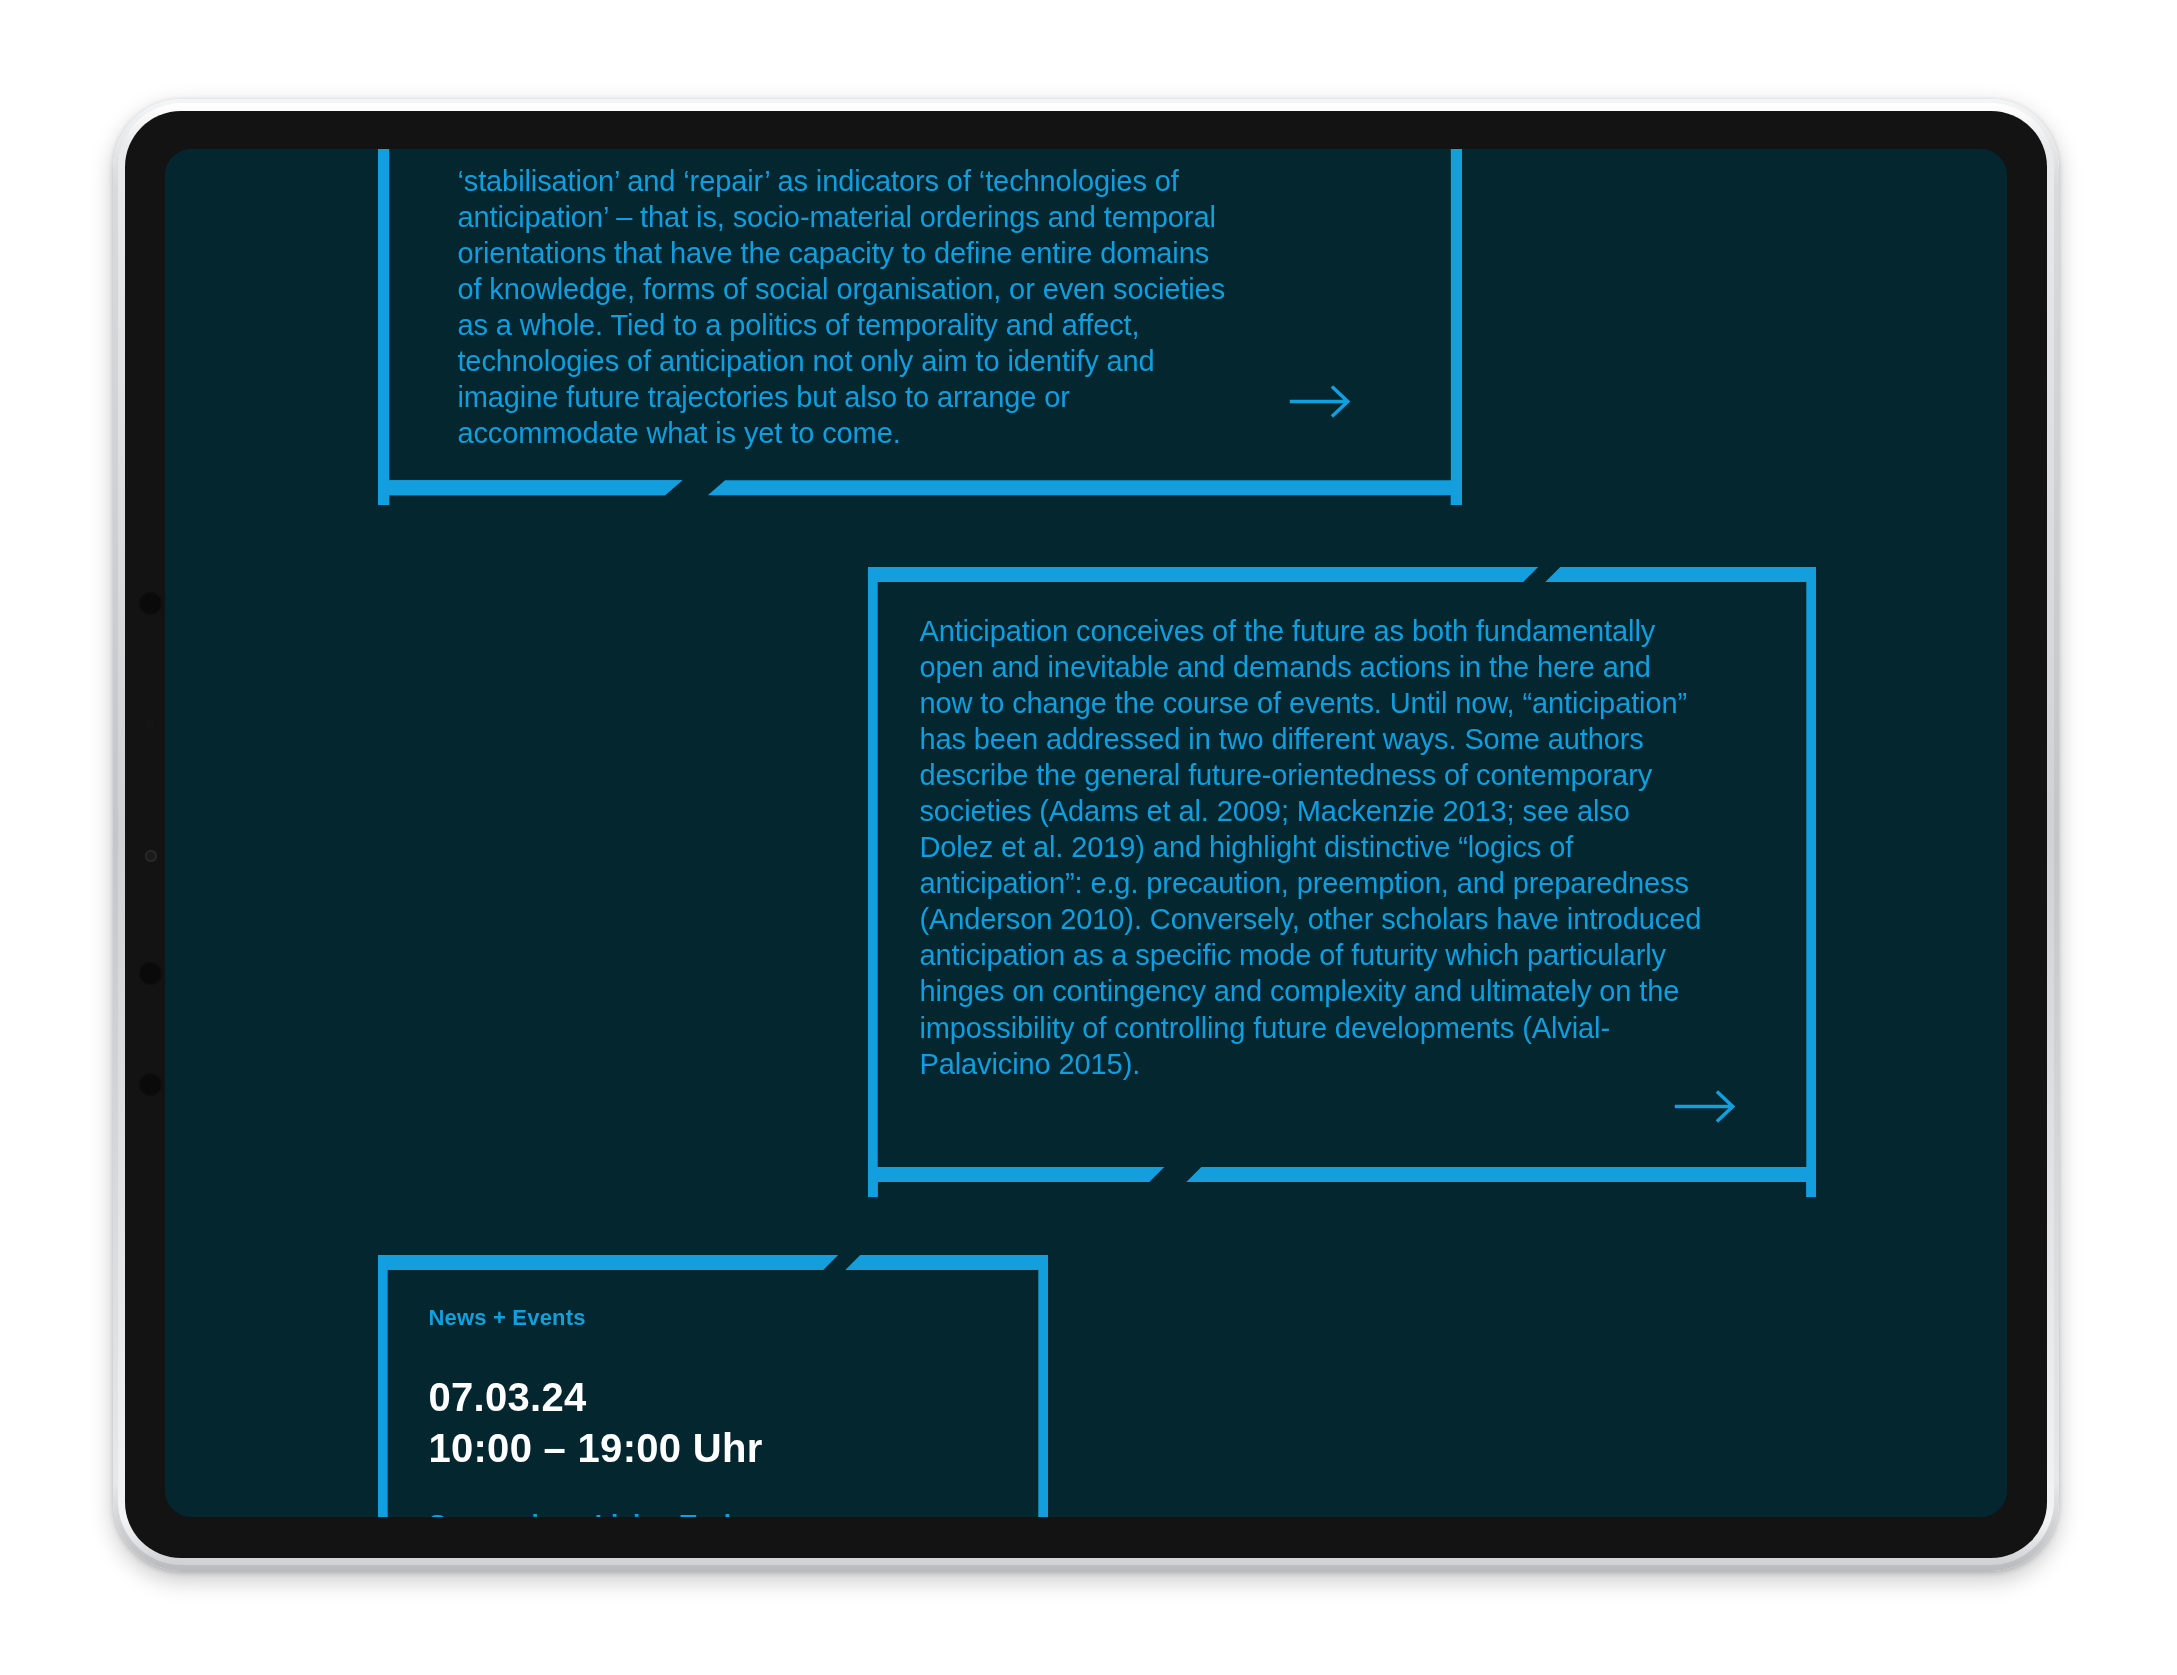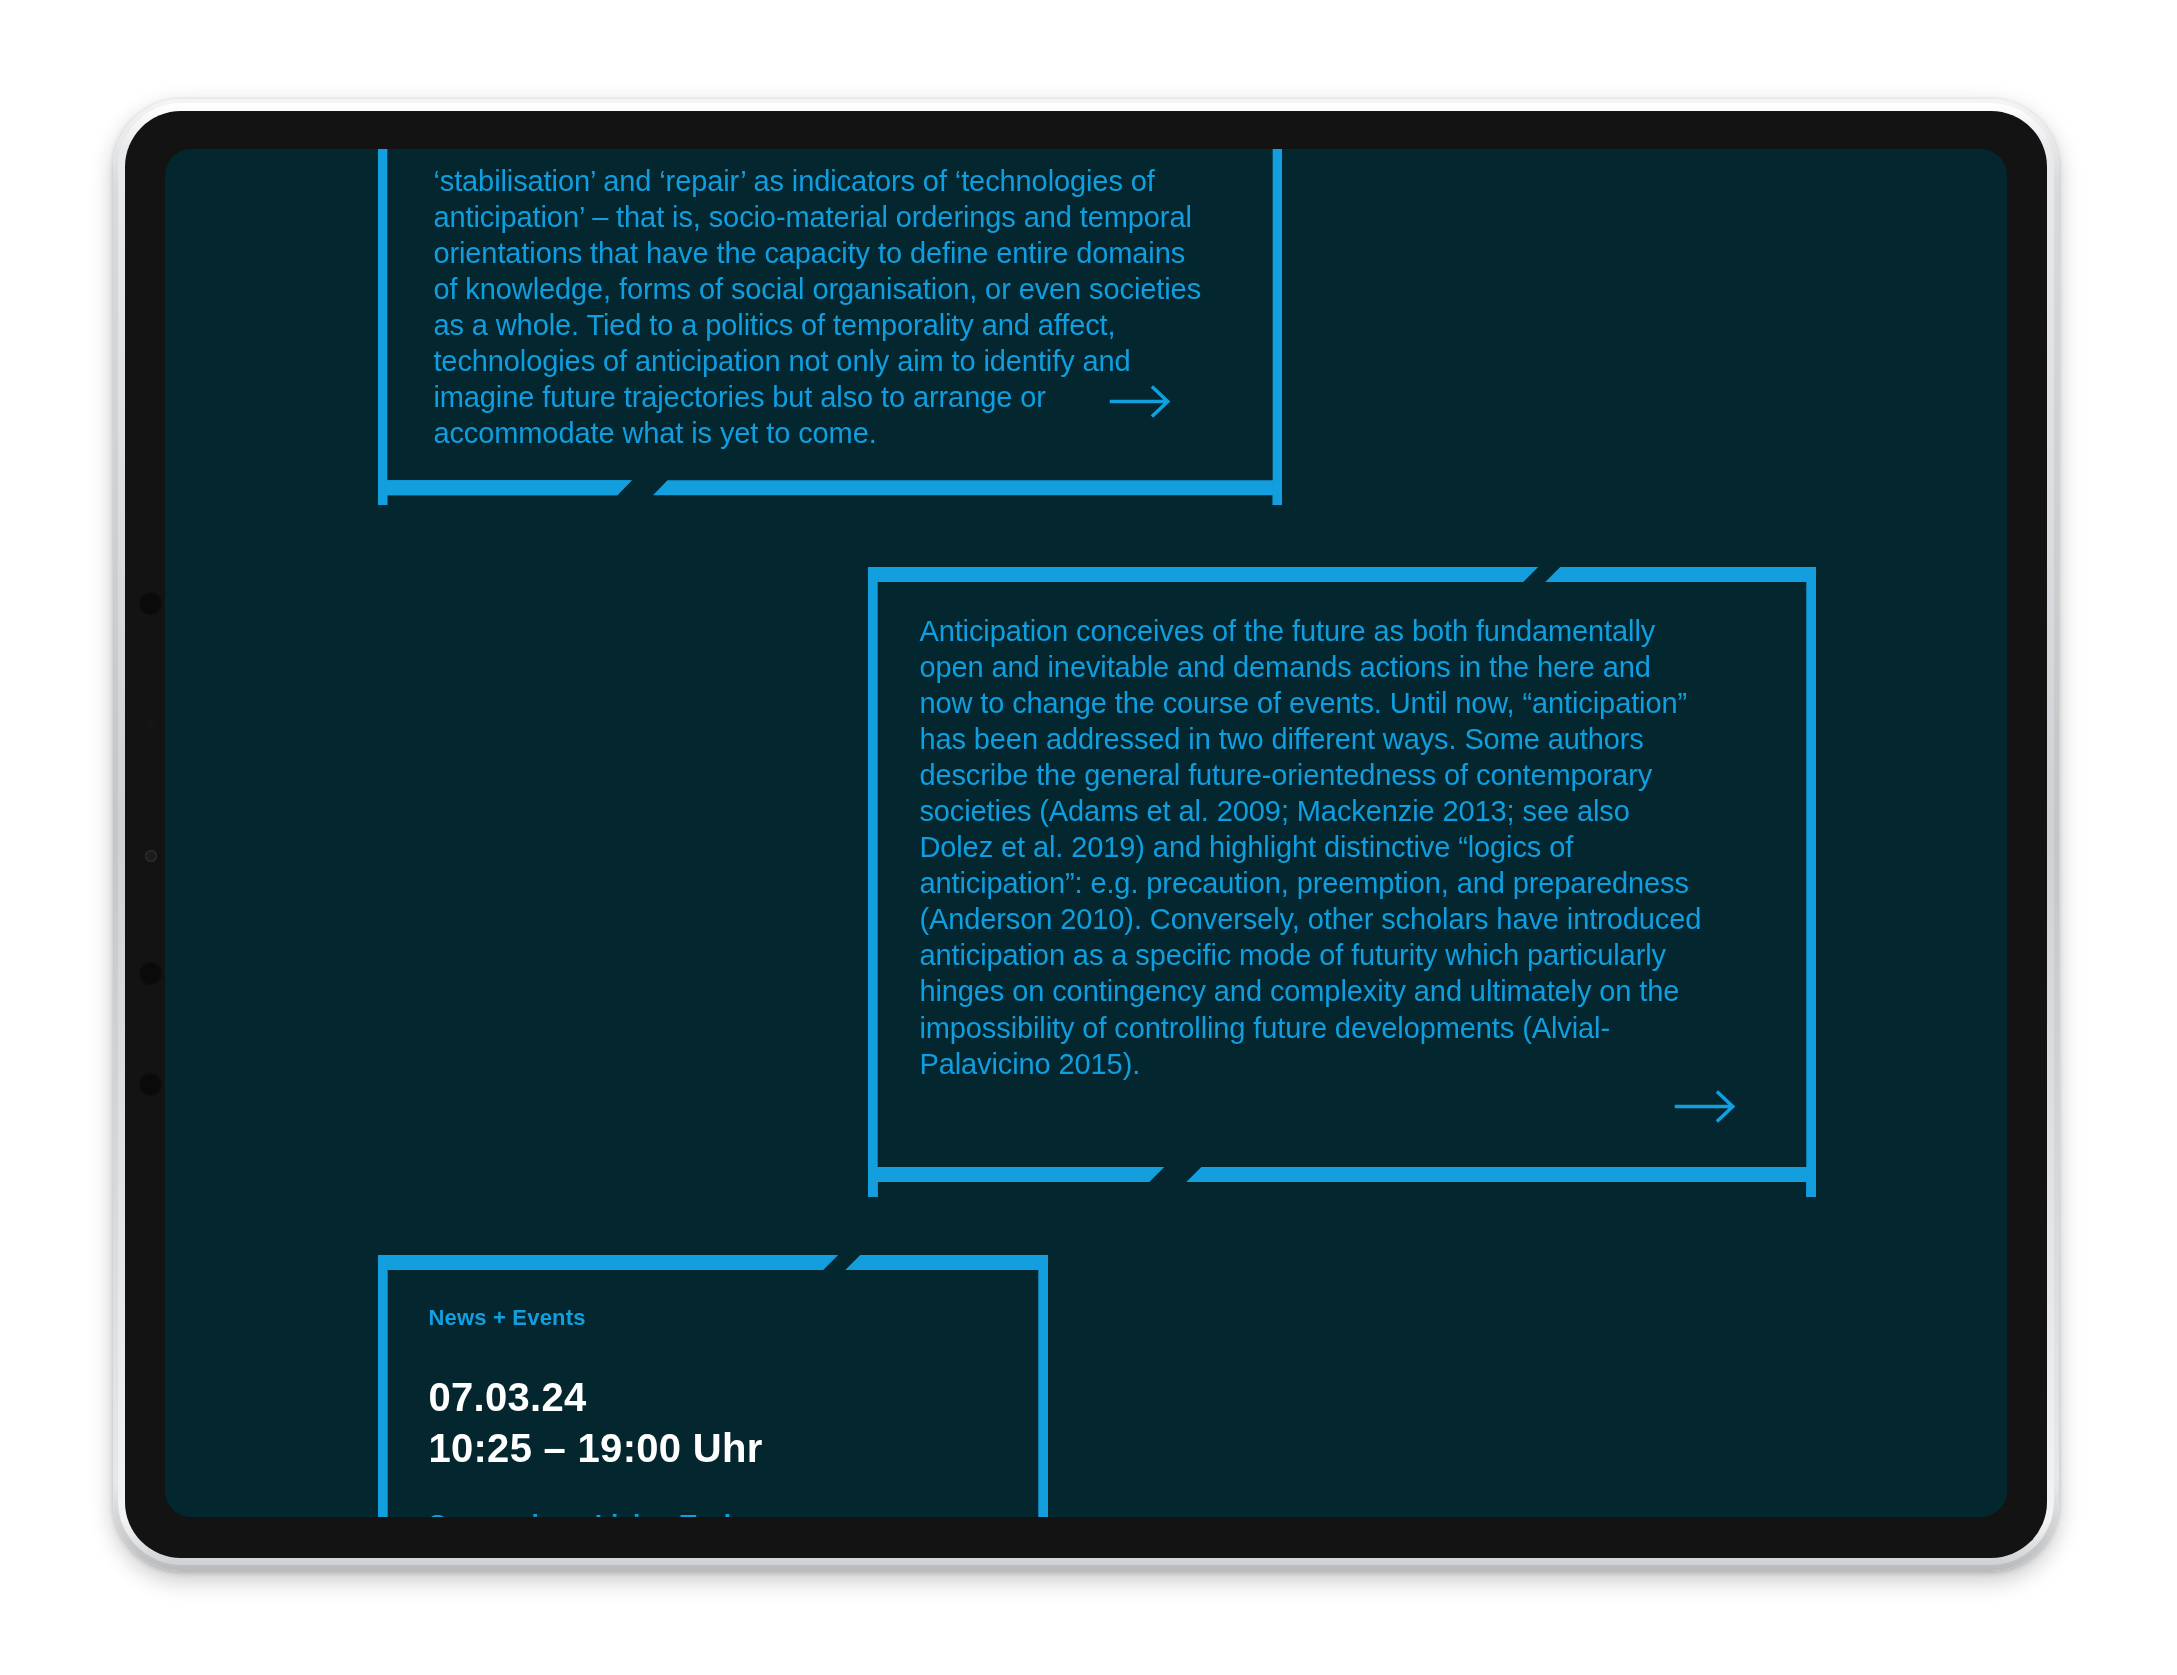--- a/index.html
+++ b/index.html
@@ -127,22 +127,23 @@
   .arrow-link {
     position: absolute;
     z-index: 3;
   }
   .arrow-link svg { display: block; }
 
   
   #card-anticipation {
     left: 213px;
     top: -53px;
-    width: 904px;
+    width: 1084px;
     height: 409px;
+    padding-left: 24px;
   }
   #card-anticipation .inner {
     padding: 67px 0 0 55px;
     width: 829px;
   }
 
   
   #card-research {
     left: 703px;
     top: 418px;
@@ -265,21 +266,21 @@
 
                 <rect x="0" y="0" width="11" height="420" fill="#139ede"></rect>
 
                 <rect x="749" y="0" width="11" height="420" fill="#139ede"></rect>
               </svg>
             </div>
             <div class="inner">
               <h2 class="card-title">News + Events</h2>
               <div>
                 <div class="event-date">07.03.24</div>
-                <div class="event-date">10:25 – 19:00 Uhr</div>
+                <div class="event-date">10:00 – 19:00 Uhr</div>
                 <div class="event-title">Symposium: Living Techno-</div>
               </div>
             </div>
           </div>
 
         </div>
       </div>
     </div>
   </div>
 

